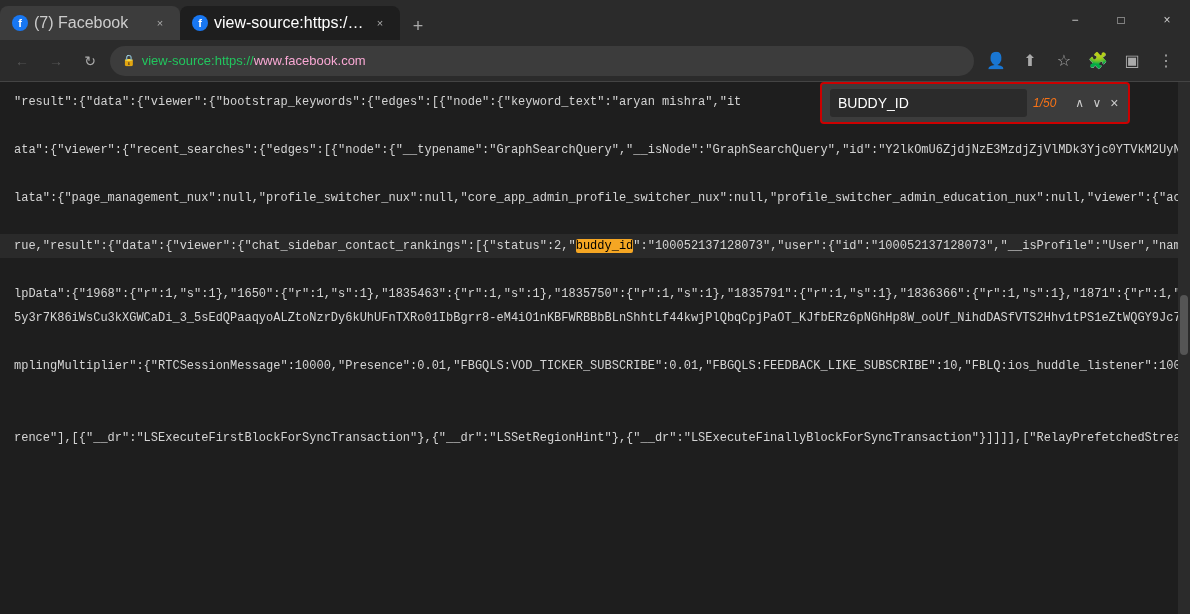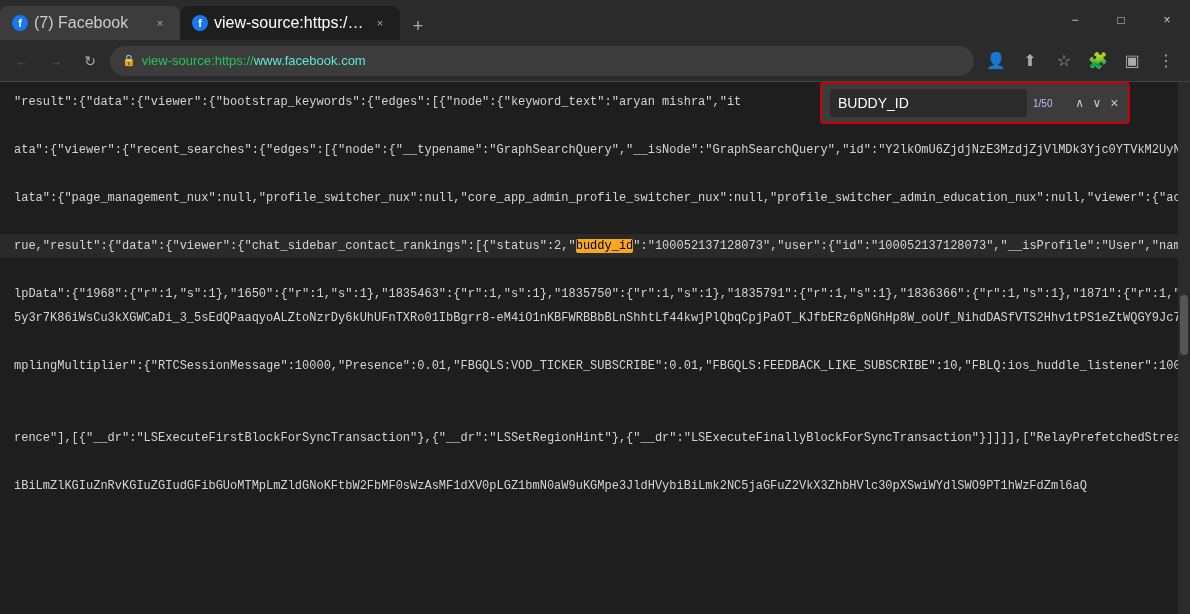--- a/index.html
+++ b/index.html
@@ -130,21 +130,21 @@
       color: #ddd;
     }
     .url-lock {
       color: #aaa;
       font-size: 11px;
     }
     .url-text {
       flex: 1;
     }
     .url-text span.dim { color: #22c55e; }
-    .url-text span.bold { color: #5eead4; font-weight: 500; }
+    .url-text span.bold { color: #f9a8d4; font-weight: 500; }
     .toolbar-right {
       display: flex;
       align-items: center;
       gap: 2px;
     }
     .toolbar-icon-btn {
       width: 32px;
       height: 32px;
       display: flex;
       align-items: center;
@@ -176,24 +176,25 @@
       background: #2b2b2b;
       border: none;
       color: #fff;
       font-size: 14px;
       padding: 4px 8px;
       outline: none;
       border-radius: 3px;
       height: 28px;
     }
     .find-count {
-      color: #c4b5fd;
-      font-size: 10px;
+      color: #f97316;
+      font-size: 12px;
       white-space: nowrap;
       min-width: 35px;
+      font-style: italic;
     }
     .find-nav-btn {
       width: 22px;
       height: 22px;
       display: flex;
       align-items: center;
       justify-content: center;
       color: #ccc;
       cursor: pointer;
       border-radius: 3px;
@@ -349,20 +350,17 @@
   <div class="source-line">&nbsp;</div>
   <div class="source-line">
     mplingMultiplier":{"RTCSessionMessage":10000,"Presence":0.01,"FBGQLS:VOD_TICKER_SUBSCRIBE":0.01,"FBGQLS:FEEDBACK_LIKE_SUBSCRIBE":10,"FBLQ:ios_huddle_listener":1000,
   </div>
   <div class="source-line">&nbsp;</div>
   <div class="source-line">&nbsp;</div>
   <div class="source-line">
     rence"],[{"__dr":"LSExecuteFirstBlockForSyncTransaction"},{"__dr":"LSSetRegionHint"},{"__dr":"LSExecuteFinallyBlockForSyncTransaction"}]]]],["RelayPrefetchedStreamC
   </div>
   <div class="source-line">&nbsp;</div>
-  <div class="source-line">
-    iBiLmZlKGIuZnRvKGIuZGIudGFibGUoMTMpLmZldGNoKFtbW2FbMF0sWzAsMF1dXV0pLGZ1bmN0aW9uKGMpe3JldHVybiBiLmk2NC5jaGFuZ2VkX3ZhbHVlc30pXSwiWYdlSWO9PT1hWzFdZml6aQ
-  </div>
 
   <div class="scroll-indicator">
     <div class="scroll-thumb"></div>
   </div>
 </div>
 
 </body></html>

